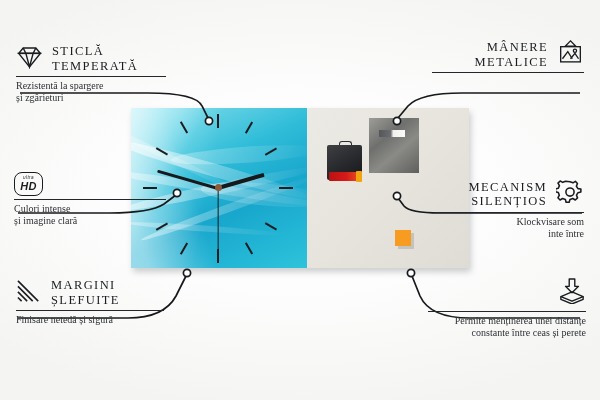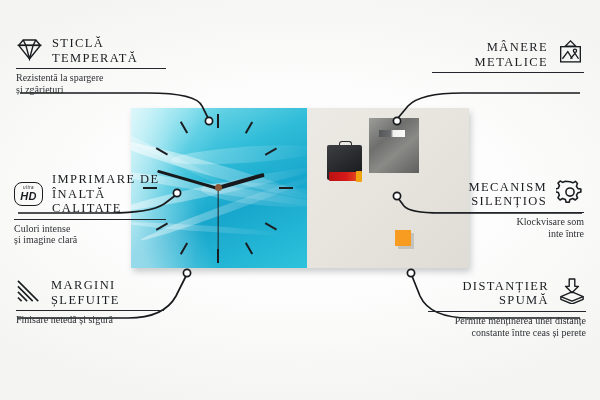--- a/index.html
+++ b/index.html
@@ -265,21 +265,21 @@
     <g fill="#ffffff" stroke="#17191c" stroke-width="1.7">
       <circle cx="209" cy="121" r="3.6"></circle>
       <circle cx="177" cy="193" r="3.6"></circle>
       <circle cx="187" cy="273" r="3.6"></circle>
       <circle cx="397" cy="121" r="3.6"></circle>
       <circle cx="397" cy="196" r="3.6"></circle>
       <circle cx="411" cy="273" r="3.6"></circle>
     </g>
   </svg>
 
-  <div class="callout" style="left:16px; top:36px; width:150px;">
+  <div class="callout" style="left:16px; top:44px; width:150px;">
     <div class="co-head">
       <span class="icon">
         <svg width="27" height="24" viewBox="0 0 30 26" fill="none" stroke="#1a1d20" stroke-width="1.6">
           <path d="M3,9 L15,24 L27,9 Z"></path>
           <path d="M3,9 L8,3 L22,3 L27,9 Z"></path>
           <path d="M8,3 L11,9 L15,24 L19,9 L22,3"></path>
           <path d="M3,9 L27,9"></path>
         </svg>
       </span>
       <span class="co-title">STICLĂ
@@ -289,22 +289,20 @@
     <div class="co-sub">Rezistentă la spargere
 și zgârieturi</div>
   </div>
 
   <div class="callout" style="left:14px; top:172px; width:155px;">
     <div class="co-head">
       <span class="icon hd-box">
         <span class="hd-ultra">ultra</span>
         <span class="hd-main">HD</span>
       </span>
-      <span class="co-title">IMPRIMARE DE
-ÎNALTĂ CALITATE</span>
     </div>
     <div class="co-rule" style="width:152px;"></div>
     <div class="co-sub">Culori intense
 și imagine clară</div>
   </div>
 
   <div class="callout" style="left:16px; top:278px; width:150px;">
     <div class="co-head">
       <span class="icon">
         <svg width="26" height="24" viewBox="0 0 28 26" fill="none" stroke="#1a1d20" stroke-width="1.7">
@@ -349,22 +347,20 @@
         </svg>
       </span>
     </div>
     <div class="co-rule" style="width:150px;"></div>
     <div class="co-sub right">Klockvisare som
 inte între</div>
   </div>
 
   <div class="callout" style="left:428px; top:278px; width:158px;">
     <div class="co-head right">
-      <span class="co-title" style="text-align:right;">DISTANȚIER
-SPUMĂ</span>
       <span class="icon">
         <svg width="28" height="26" viewBox="0 0 30 28" fill="none" stroke="#1a1d20" stroke-width="1.5" stroke-linejoin="round">
           <path d="M12,1 L18,1 L18,9 L22,9 L15,16 L8,9 L12,9 Z"></path>
           <path d="M15,15 L27,20 L15,25 L3,20 Z"></path>
           <path d="M3,20 L3,23 L15,28 L27,23 L27,20"></path>
         </svg>
       </span>
     </div>
     <div class="co-rule" style="width:158px;"></div>
     <div class="co-sub right">Permite menținerea unei distanțe

